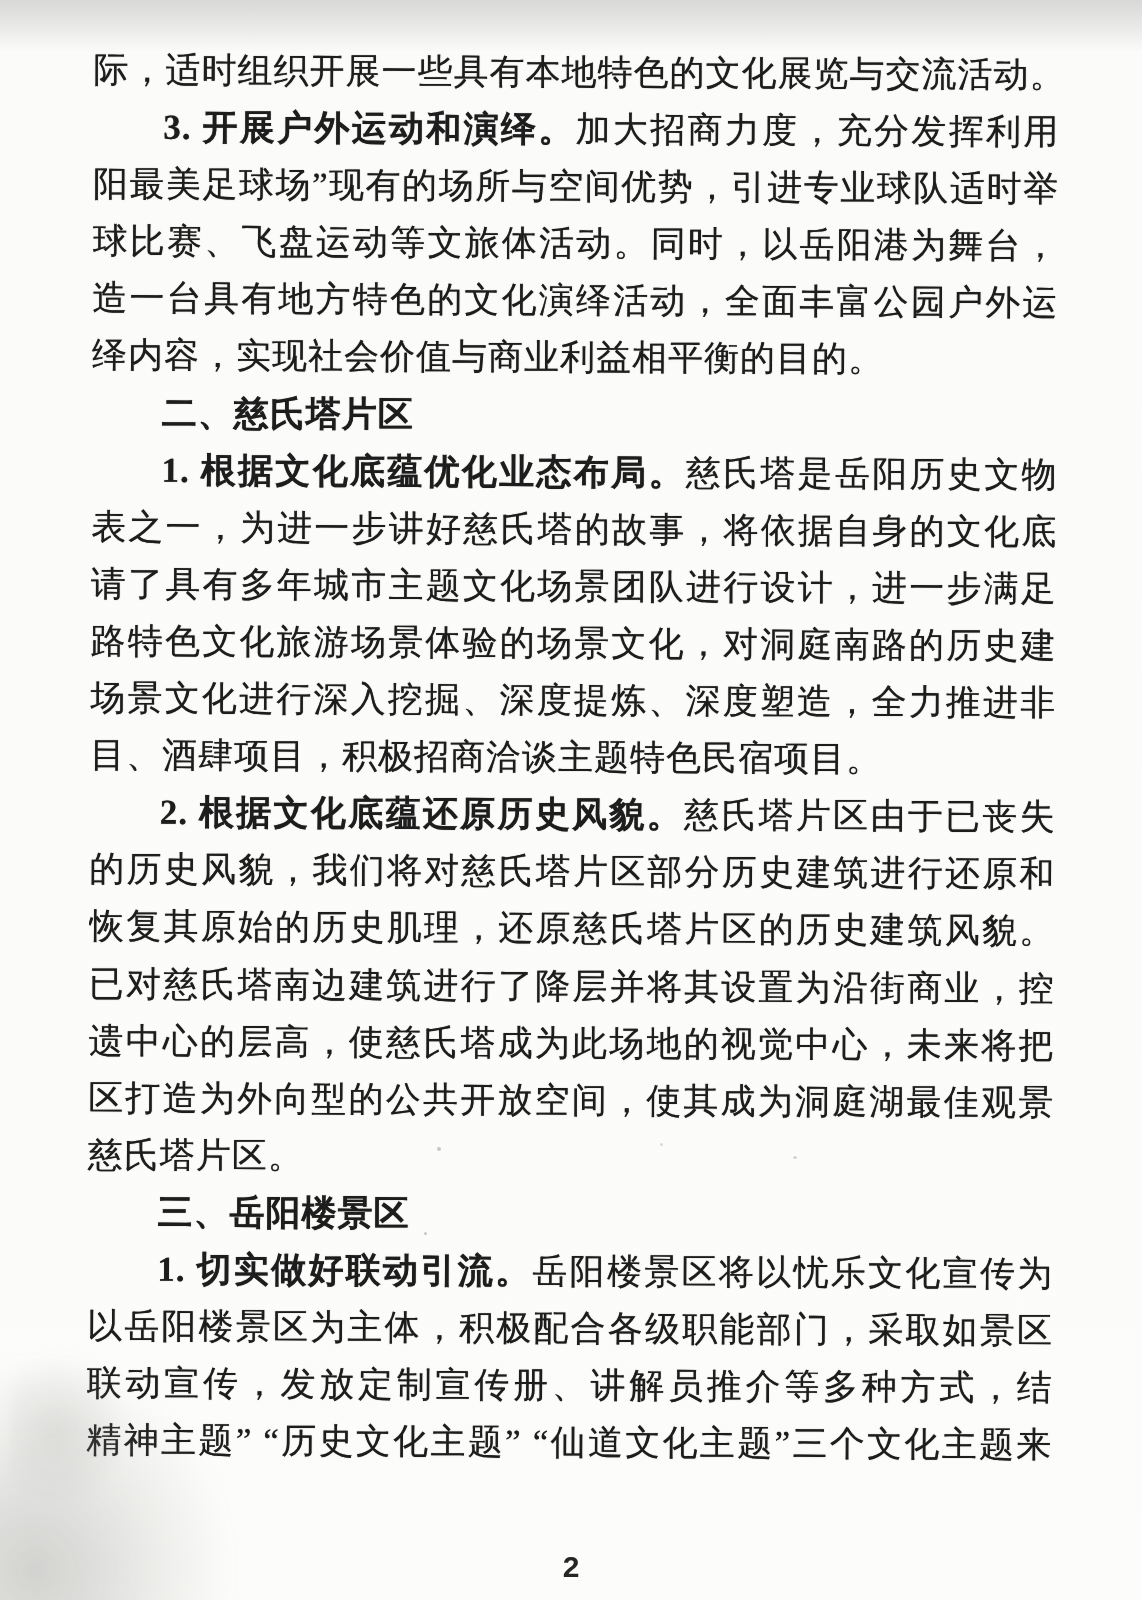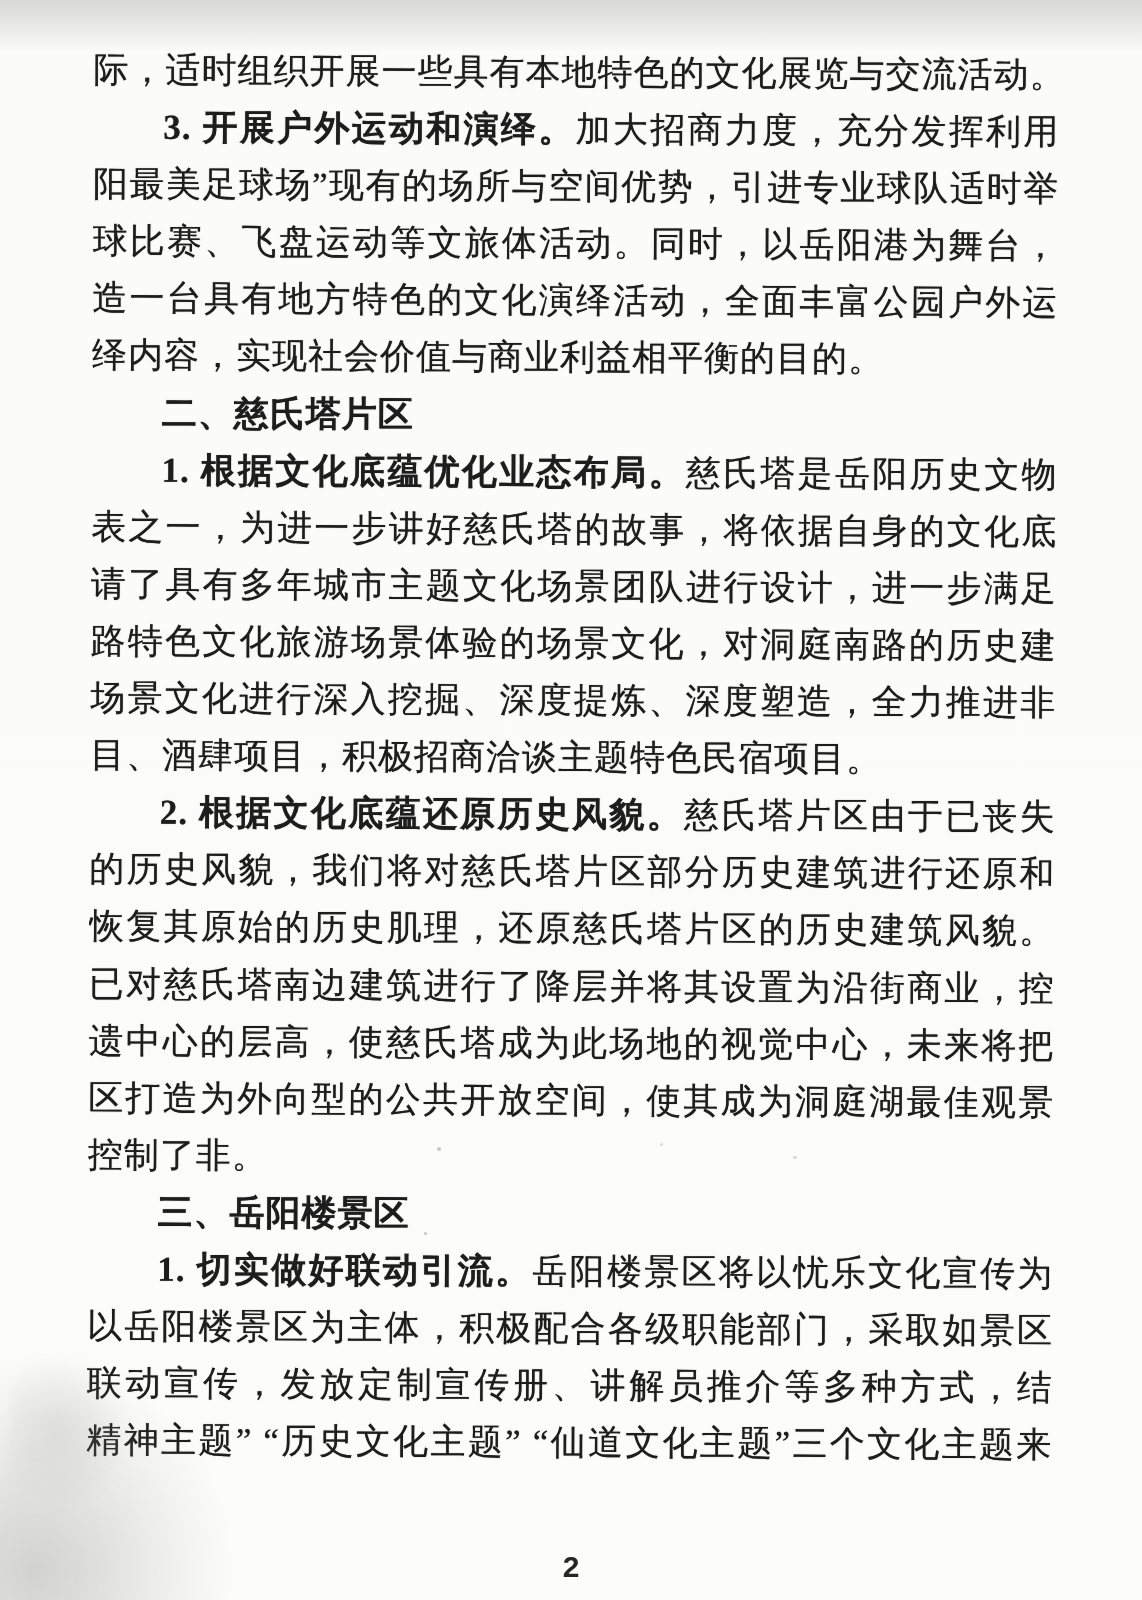--- a/index.html
+++ b/index.html
@@ -80,21 +80,21 @@
       <div class="line body full"><span>请了具有多年城市主题文化场景团队进行设计，进一步满足洞庭南</span></div>
       <div class="line body full"><span>路特色文化旅游场景体验的场景文化，对洞庭南路的历史建筑风貌、</span></div>
       <div class="line body full"><span>场景文化进行深入挖掘、深度提炼、深度塑造，全力推进非遗馆项</span></div>
       <div class="line body short"><span>目、酒肆项目，积极招商洽谈主题特色民宿项目。</span></div>
       <div class="line para full"><span class="lead">2. 根据文化底蕴还原历史风貌。</span><span>慈氏塔片区由于已丧失其原有</span></div>
       <div class="line body full"><span>的历史风貌，我们将对慈氏塔片区部分历史建筑进行还原和修复，</span></div>
       <div class="line body full"><span>恢复其原始的历史肌理，还原慈氏塔片区的历史建筑风貌。目前，</span></div>
       <div class="line body full"><span>已对慈氏塔南边建筑进行了降层并将其设置为沿街商业，控制了非</span></div>
       <div class="line body full"><span>遗中心的层高，使慈氏塔成为此场地的视觉中心，未来将把这个片</span></div>
       <div class="line body full"><span>区打造为外向型的公共开放空间，使其成为洞庭湖最佳观景点与网</span></div>
-      <div class="line body short"><span>控制了非。</span></div>
+      <div class="line body short"><span>慈氏塔片区。</span></div>
       <div class="line heading short"><span class="lead">三、岳阳楼景区</span></div>
       <div class="line para full"><span class="lead">1. 切实做好联动引流。</span><span>岳阳楼景区将以忧乐文化宣传为主导，</span></div>
       <div class="line body full"><span>以岳阳楼景区为主体，积极配合各级职能部门，采取如景区联票、</span></div>
       <div class="line body full"><span>联动宣传，发放定制宣传册、讲解员推介等多种方式，结合“忧乐</span></div>
       <div class="line body full"><span>精神主题” “历史文化主题” “仙道文化主题”三个文化主题来延</span></div>
     </div>
   <div class="page-number">2</div>
   <div class="speck s1"></div>
   <div class="speck s2"></div>
   <div class="speck s3"></div>

